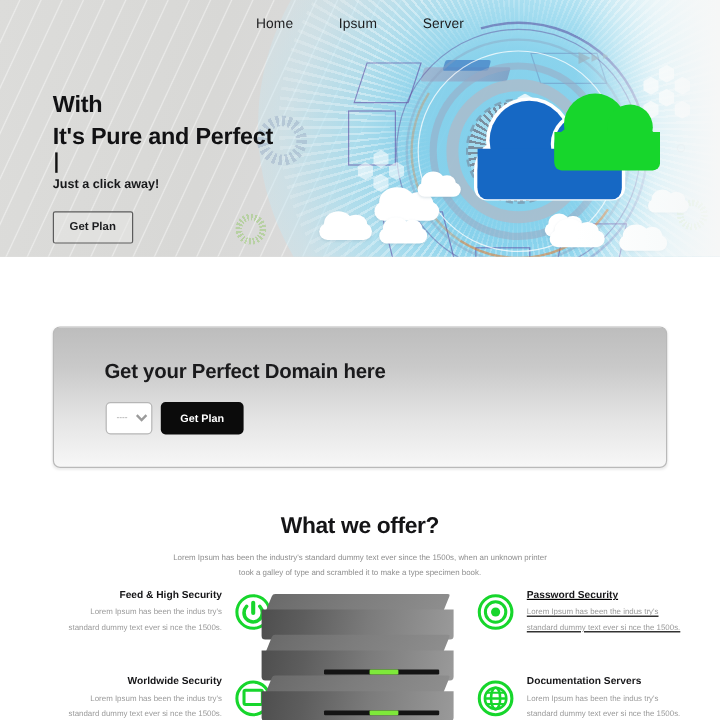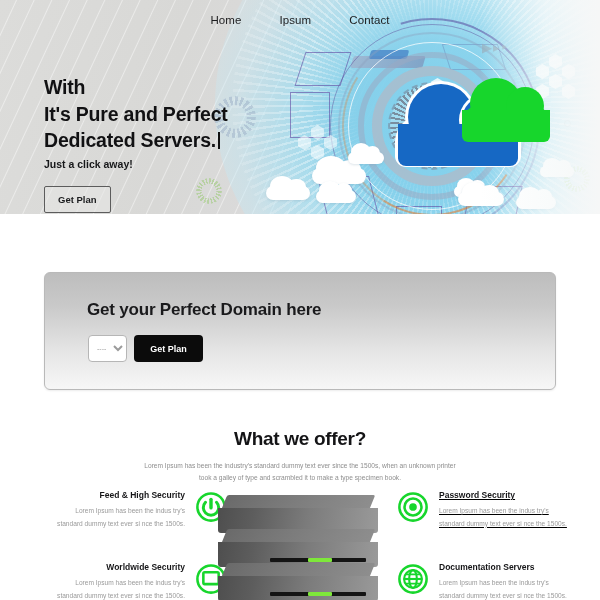--- a/index.html
+++ b/index.html
@@ -250,21 +250,21 @@
     margin: 10px auto 0;
     width: 322px;
     text-align: center;
     font-size: 6.6px; line-height: 1.85; color: #8e8e8e;
   }
   .features {
     position: absolute; left: 0; top: 88px; width: 600px;
   }
   .feat {
     position: absolute; width: 176px;
-    display: flex; gap: 9px; align-items: flex-start;
+    display: flex; gap: 9px; align-items: center;
   }
   .feat.left  { left: 52px;  flex-direction: row; }
   .feat.right { left: 396px; flex-direction: row-reverse; }
   .feat.left .feat-text  { text-align: right; }
   .feat.right .feat-text { text-align: left; }
   .feat.left  { justify-content: flex-end; }
   .feat.right { justify-content: flex-end; }
   .feat.l1 { top: 0; }
   .feat.l2 { top: 72px; }
   .feat.r1 { top: 0; text-decoration: underline; }
@@ -392,29 +392,28 @@
     <div class="cloud-blue"></div>
     <div class="cloud-blue-mask"></div>
     <div class="cloud-green"></div>
     <div class="cloud-green-mask"></div>
 
     <div class="hero-fade-r"></div>
 
     <nav class="nav">
       <a href="#">Home</a>
       <a href="#">Ipsum</a>
-      <a href="#">Contact</a>
+      <a href="#">Server</a>
     </nav>
 
     <div class="hero-copy">
       <div class="hero-h1">
         <div>With</div>
         <div>It's Pure and Perfect</div>
         <div style="display:flex; align-items:center;">
-          <span>Dedicated Servers.</span>
             <span class="caret"></span>
         </div>
       </div>
       <div class="hero-sub">Just a click away!</div>
 
 
       <div class="btn-outline">Get Plan</div>
     </div>
   </div>
 

